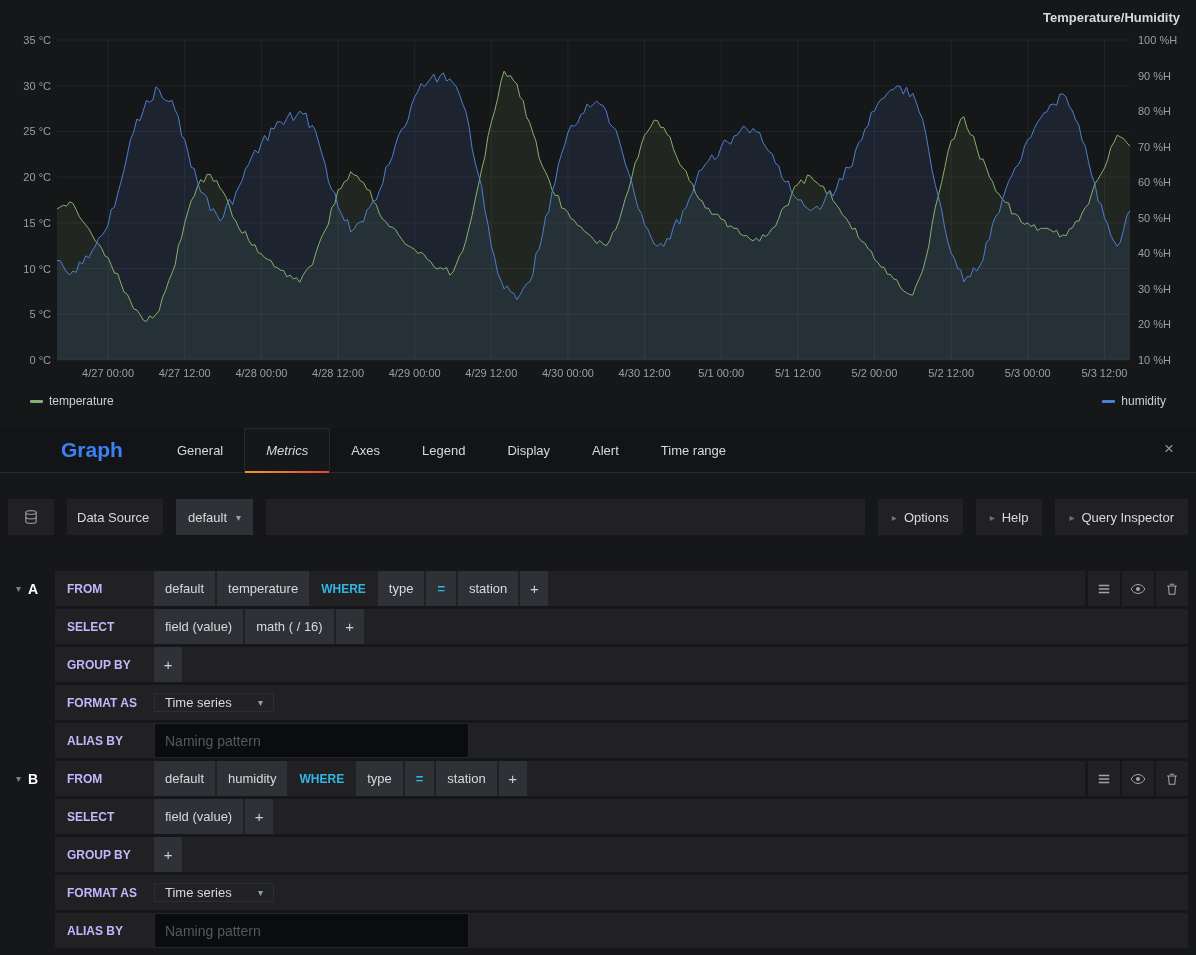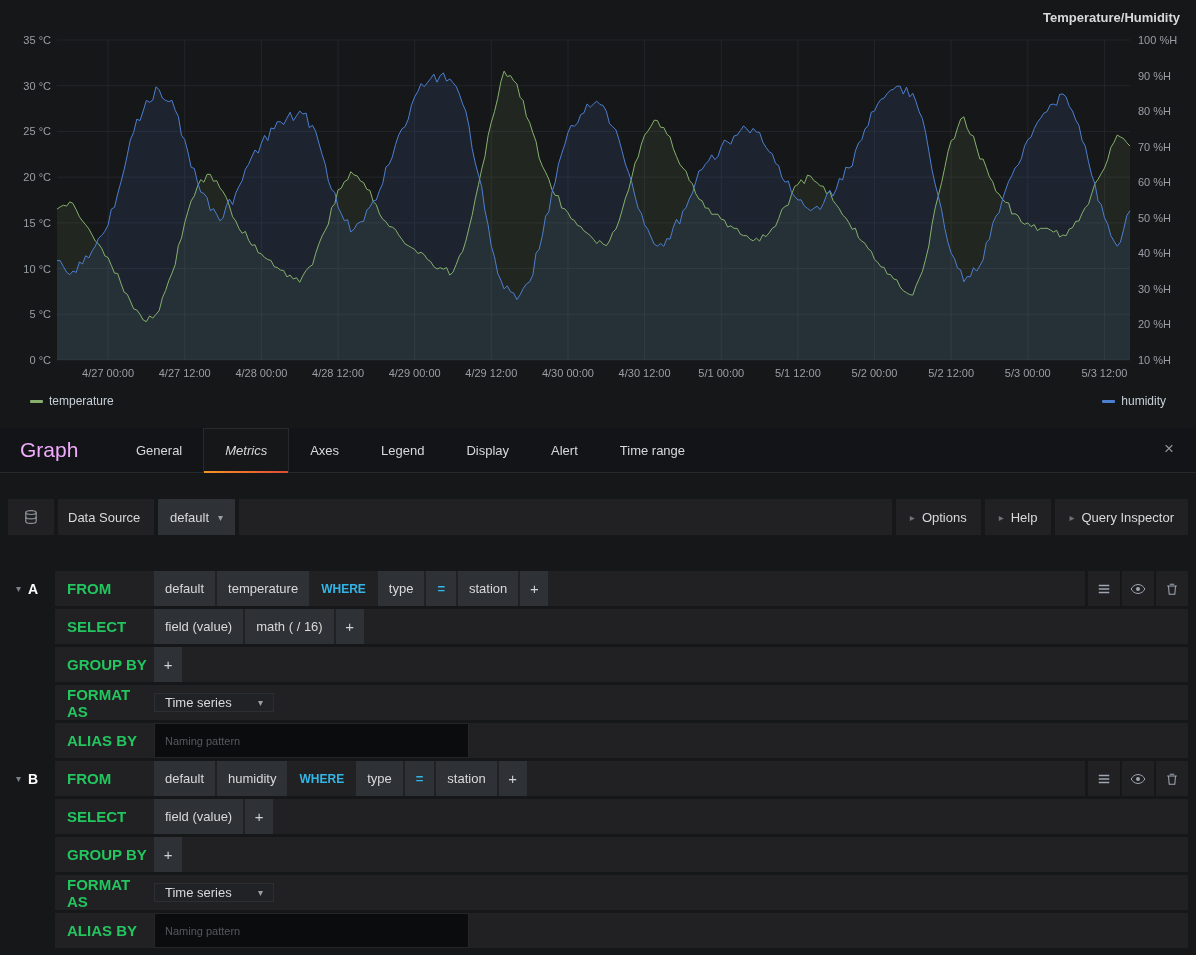--- a/index.html
+++ b/index.html
@@ -23,72 +23,72 @@
     font-size:12px; color:#c7d0d9;
   }
   .legend-item { display:flex; align-items:center; gap:6px; cursor:pointer; }
   .legend-swatch { width:13px; height:3px; border-radius:1px; background:#888; }
 
   
   .tabbar {
     display:flex; align-items:stretch; height:45px; margin-top:16px;
     background:#131417; border-bottom:1px solid #28292b; position:relative; padding-left:20px;
   }
-  .editor-title { font-size:21px; font-weight:400; color:#f0abfc; align-self:center; width:95px; }
+  .editor-title { font-size:21px; font-weight:700; color:#3b82f6; align-self:center; width:95px;margin-left:41px; }
   .tab {
     padding:0 21px; display:flex; align-items:center;
     font-size:13px; color:#d8d9da; cursor:pointer; position:relative;
   }
   .tab.active { background:#161719; border:1px solid #28292b; border-bottom:none;font-style:italic; }
   .tab.active::after {
     content:""; position:absolute; left:0; right:0; bottom:-1px; height:2px;
     background:linear-gradient(to right,#f79520,#e04a3a);
   }
   .close-btn {
     position:absolute; right:22px; top:12px; color:#8e9499;
     font-size:17px; line-height:1; cursor:pointer;
   }
 
   
   .editor-body { padding:26px 8px 0 8px; }
-  .ds-row { display:flex; gap:4px; height:36px; }
+  .ds-row { display:flex; gap:13px; height:36px; }
   .cell { background:#212124; display:flex; align-items:center; }
   .ds-icon-cell { width:46px; justify-content:center; color:#8e9499; }
   .ds-label { width:96px; padding-left:10px; font-size:13px; }
   .ds-select { background:#2e3136; padding:0 12px; gap:9px; cursor:pointer; font-size:13px; }
   .ds-fill { flex:1; }
   .ds-btn { padding:0 14px; gap:7px; font-size:13px; cursor:pointer; }
   .caret-r { color:#6e7379; font-size:10px; }
   .caret-d { color:#9a9ea5; font-size:10px; }
 
   .queries { margin-top:36px; }
   .q-row-outer { display:flex; margin-bottom:3px; }
   .q-gutter { width:47px; flex:none; display:flex; align-items:center; gap:7px; padding-left:8px; }
   .q-toggle { color:#7b8087; font-size:10px; cursor:pointer; }
   .q-ref { color:#ffffff; font-weight:700; font-size:14px; }
   .q-row { flex:1; background:#212124; display:flex; align-items:center; height:35px; gap:2px; }
-  .q-row-label { width:97px; flex:none; padding-left:12px; font-size:15px; font-weight:700; color:#22c55e; }
+  .q-row-label { width:97px; flex:none; padding-left:12px; font-size:12px; font-weight:700; color:#c4b5fd; }
   .q-part {
     background:#2e3136; height:35px; display:flex; align-items:center;
     padding:0 11px; font-size:13px; color:#d8d9da; cursor:pointer; flex:none;
   }
   .q-kw { color:#33b5e5; padding:0 10px; font-size:12px; font-weight:700; flex:none; }
   .q-part.op { color:#33b5e5; font-weight:700; }
   .q-plus { width:28px; justify-content:center; font-size:15px; color:#cfd2d6; }
   .q-actions { display:flex; gap:2px; margin-left:3px; }
   .q-action { width:32px; background:#212124; display:flex; align-items:center; justify-content:center; color:#9fa7b3; cursor:pointer; }
   .fmt-select {
     background:#202226; border:1px solid #2c2e31; height:19px; width:120px;
     display:flex; align-items:center; justify-content:space-between;
     padding:0 10px; cursor:pointer; font-size:13px; flex:none;
   }
   .alias-input {
     width:315px; height:35px; flex:none;
     background:#0b0c0e; border:1px solid #262628; color:#d8d9da;
-    padding:0 10px; font-size:11px; font-family:"Liberation Sans", sans-serif; outline:none;
+    padding:0 10px; font-size:14px; font-family:"Liberation Sans", sans-serif; outline:none;
   }
   .alias-input::placeholder { color:#55585e; }
 
   
   svg text { font-family:"Liberation Sans", sans-serif; }
 </style>
 </head>
 <body>
 
 <div class="graph-panel">

